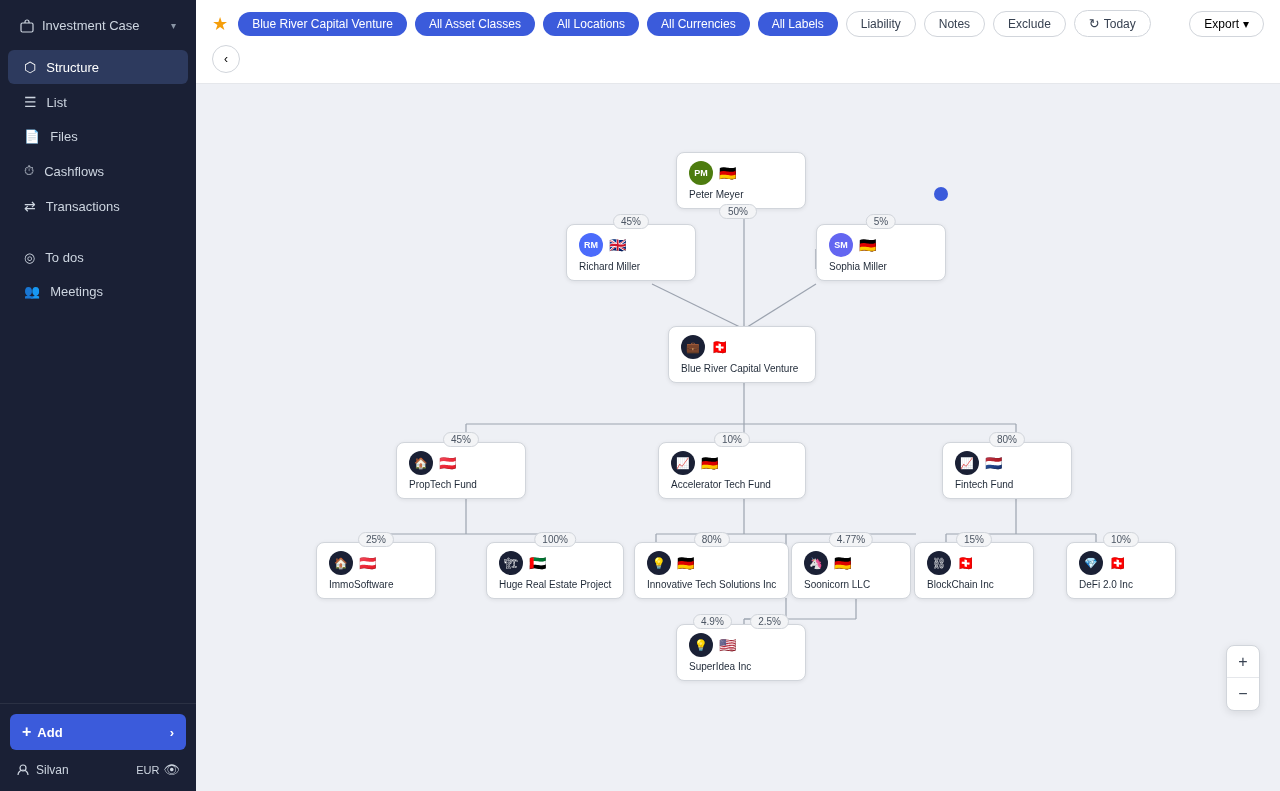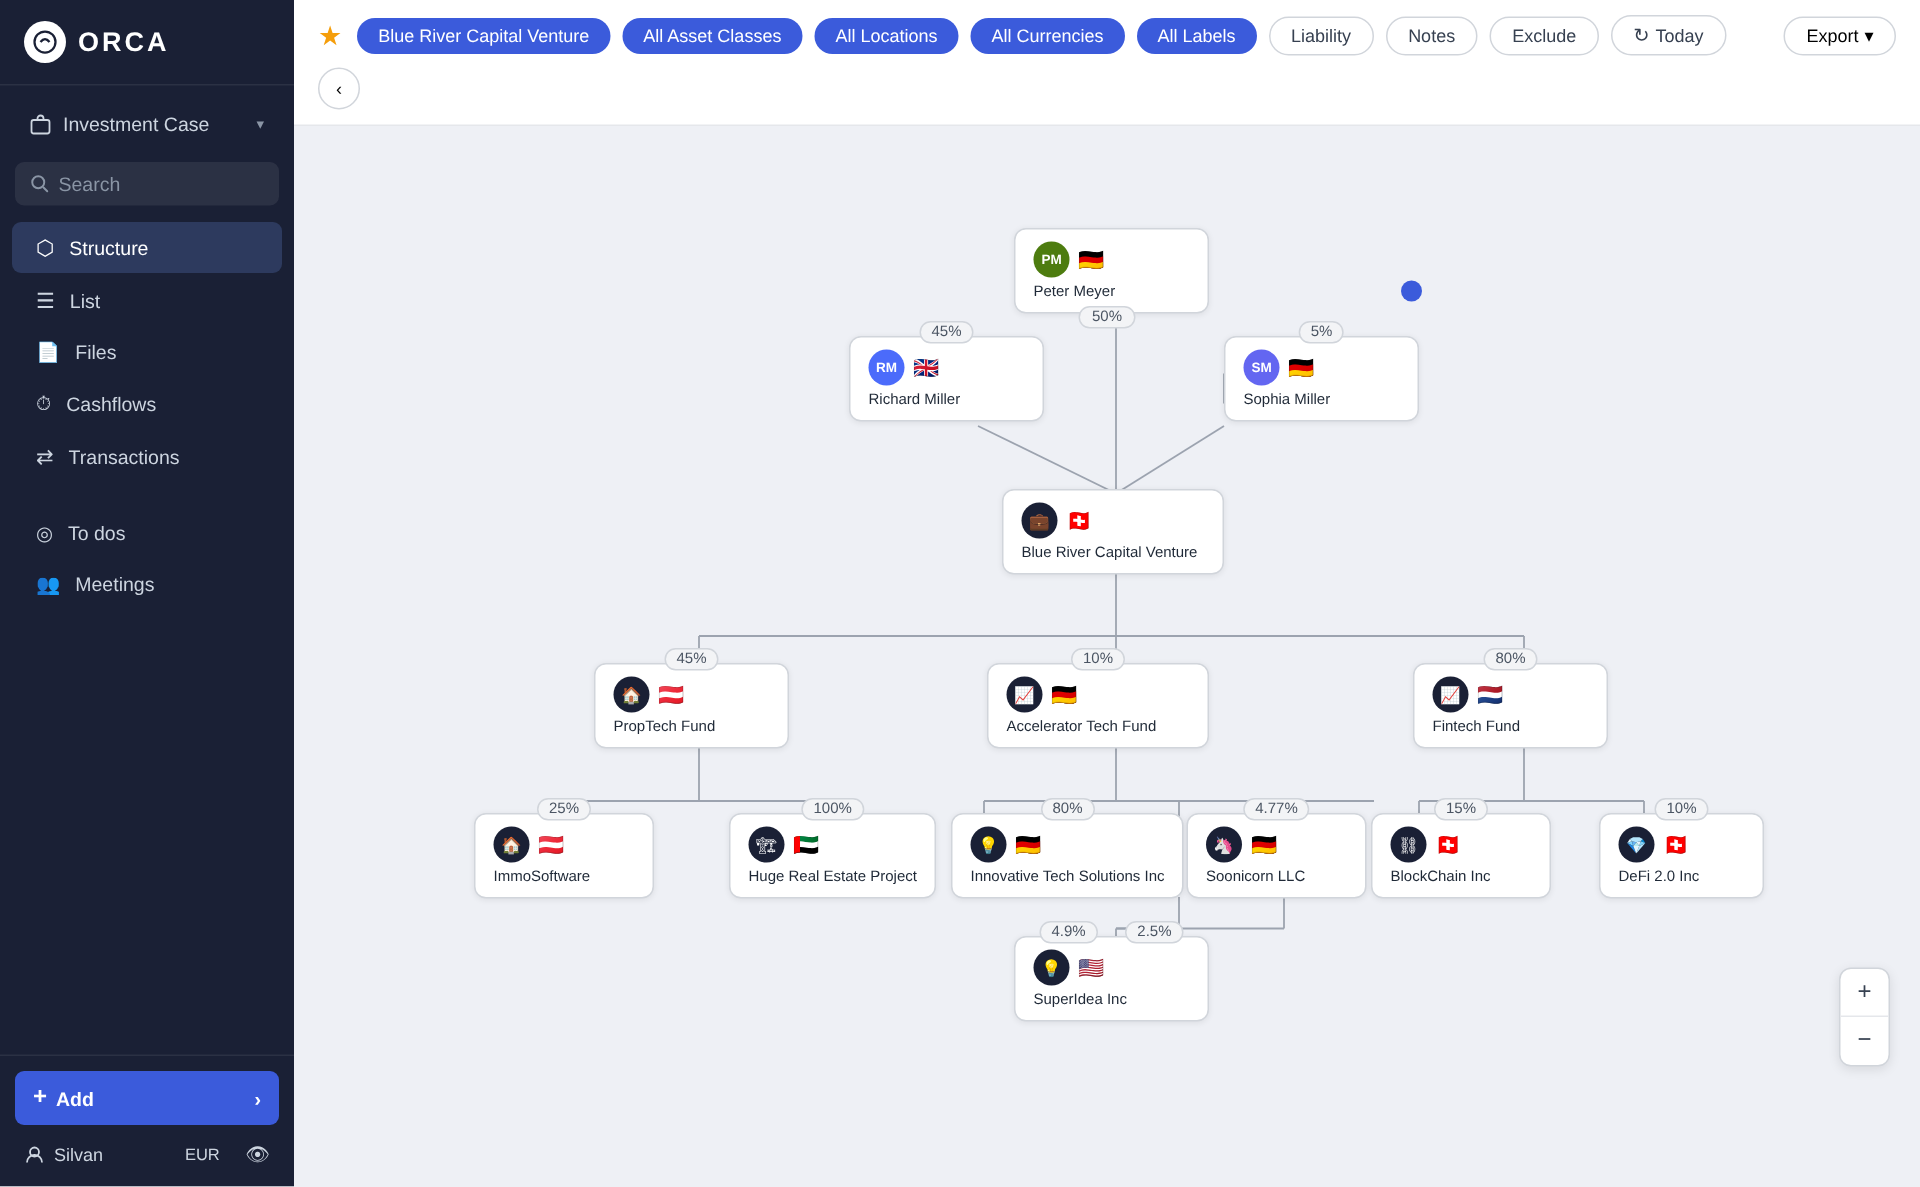--- a/index.html
+++ b/index.html
@@ -314,50 +314,34 @@
       width: 14px;
       height: 14px;
       border-radius: 50%;
       background: #3b5bdb;
     }
   </style>
 </head>
 <body>
 
 <div class="sidebar">
-  <div class="sidebar-logo">
-    <div style="width:28px;height:28px;background:#fff;border-radius:50%;display:flex;align-items:center;justify-content:center;">
-      <svg width="16" height="16" viewBox="0 0 16 16" fill="none">
-        <circle cx="8" cy="8" r="7" stroke="#1a2035" stroke-width="1.5"></circle>
-        <path d="M5 8 Q8 4 11 8" stroke="#1a2035" stroke-width="1.5" fill="none"></path>
-      </svg>
-    </div>
-    <span class="logo-text">ORCA</span>
-  </div>
 
   <div class="sidebar-section">
     <div class="investment-case-btn">
       <div class="investment-case-left">
         <svg width="14" height="14" viewBox="0 0 14 14" fill="none">
           <rect x="1" y="4" width="12" height="9" rx="1.5" stroke="#cdd5e0" stroke-width="1.2"></rect>
           <path d="M5 4V3a2 2 0 014 0v1" stroke="#cdd5e0" stroke-width="1.2"></path>
         </svg>
         <span>Investment Case</span>
       </div>
       <span style="font-size:10px;color:#8a95a5;">▾</span>
     </div>
   </div>
 
-  <div class="search-box">
-    <svg width="13" height="13" viewBox="0 0 13 13" fill="none">
-      <circle cx="5.5" cy="5.5" r="4" stroke="#8a95a5" stroke-width="1.3"></circle>
-      <path d="M9 9l2.5 2.5" stroke="#8a95a5" stroke-width="1.3" stroke-linecap="round"></path>
-    </svg>
-    <span style="color:#8a95a5;font-size:13px;">Search</span>
-  </div>
 
   <div class="nav-items">
     <div class="nav-item active">
       <span style="font-size:14px;">⬡</span>
       <span>Structure</span>
     </div>
     <div class="nav-item">
       <span style="font-size:14px;">☰</span>
       <span>List</span>
     </div>
@@ -393,21 +377,21 @@
       <span>›</span>
     </div>
     <div class="user-row">
       <div class="user-left">
         <svg width="14" height="14" viewBox="0 0 14 14" fill="none">
           <circle cx="7" cy="5" r="3" stroke="#cdd5e0" stroke-width="1.2"></circle>
           <path d="M2 12c0-2.761 2.239-5 5-5s5 2.239 5 5" stroke="#cdd5e0" stroke-width="1.2"></path>
         </svg>
         <span>Silvan</span>
       </div>
-      <div style="display:flex;align-items:center;gap:17px;">
+      <div style="display:flex;align-items:center;gap:4px;">
         <span style="font-size:11px;">EUR</span>
         <span style="font-size:13px;cursor:pointer;">👁</span>
       </div>
     </div>
   </div>
 </div>
 
 <div class="main">
 
   <div class="topbar">

